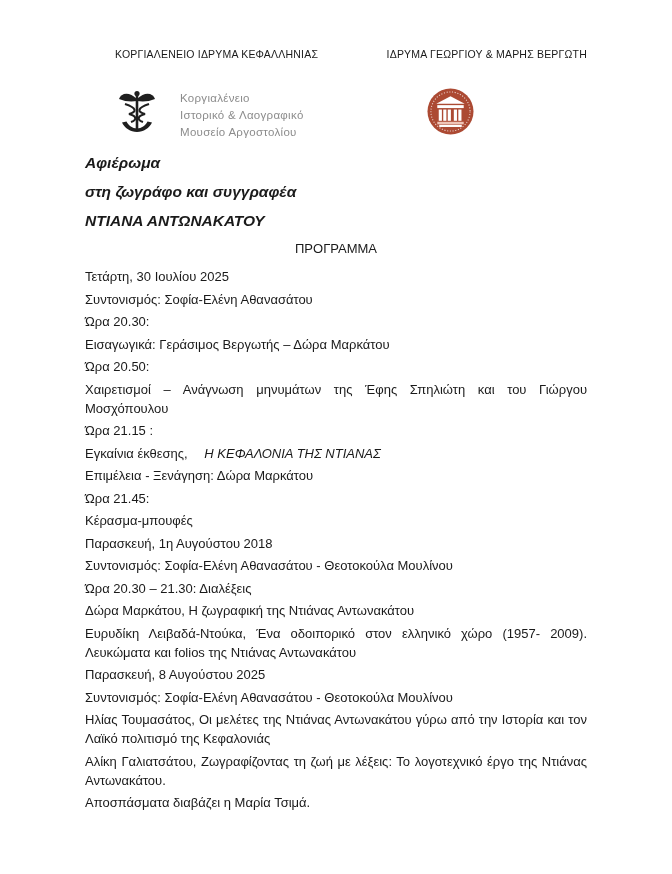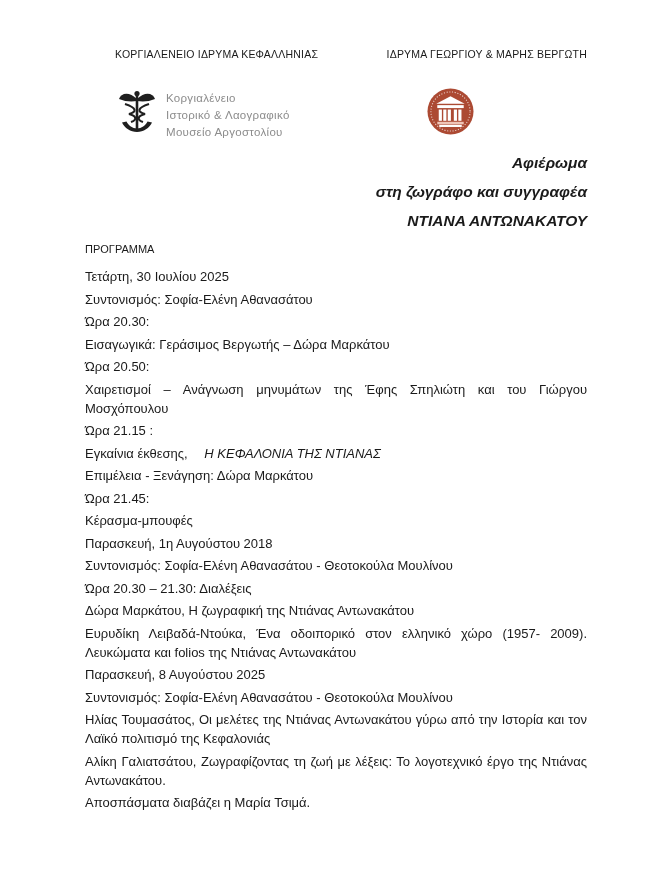--- a/index.html
+++ b/index.html
@@ -38,46 +38,47 @@
     margin-top: 27px;
     height: 50px;
     display: flex;
     justify-content: space-between;
     align-items: flex-start;
   }
   .museum-logo {
     display: flex;
     align-items: flex-start;
     margin-left: 31px;
-    gap: 8px;
+    gap: 22px;
   }
   .museum-text {
     font-size: 11.5px;
     line-height: 17px;
     color: #8c8c8c;
     padding-top: 2px;
     letter-spacing: 0.3px;
   }
   .seal-logo {
     margin-right: 113px;
   }
   
   .title-block {
     margin-top: 15px;
-    text-align: right;
+    text-align: left;
   }
   .title-line {
     font-size: 15.5px;
     font-weight: 700;
     font-style: italic;
     line-height: 20px;
     margin-bottom: 9px;
   }
   .program-heading {
-    font-size: 11px;
+    text-align: center;
+    font-size: 13px;
     line-height: 18px;
     margin-top: 5px;
     margin-bottom: 9px;
   }
   
   #program-body p.para {
     margin: 0 0 3.5px 0;
     font-size: 13px;
     line-height: 19px;
     text-align: left;

